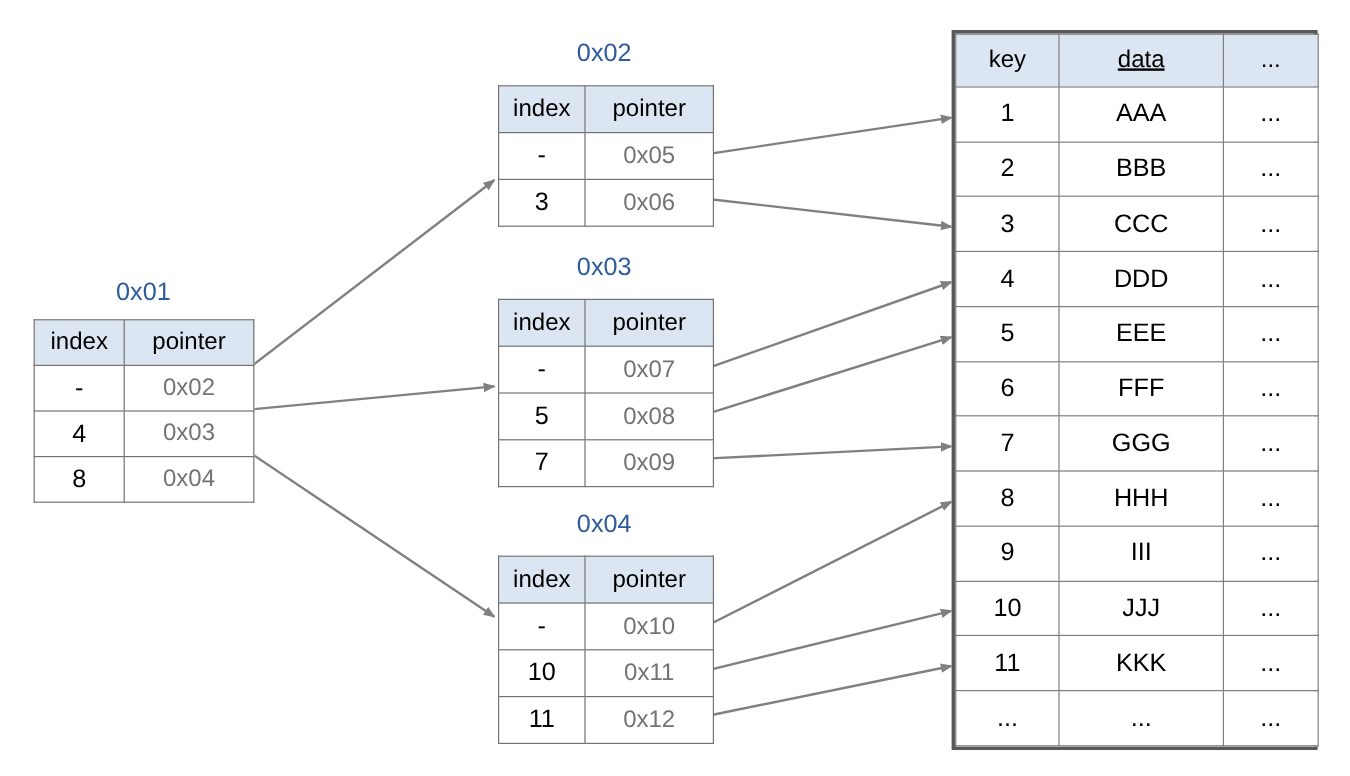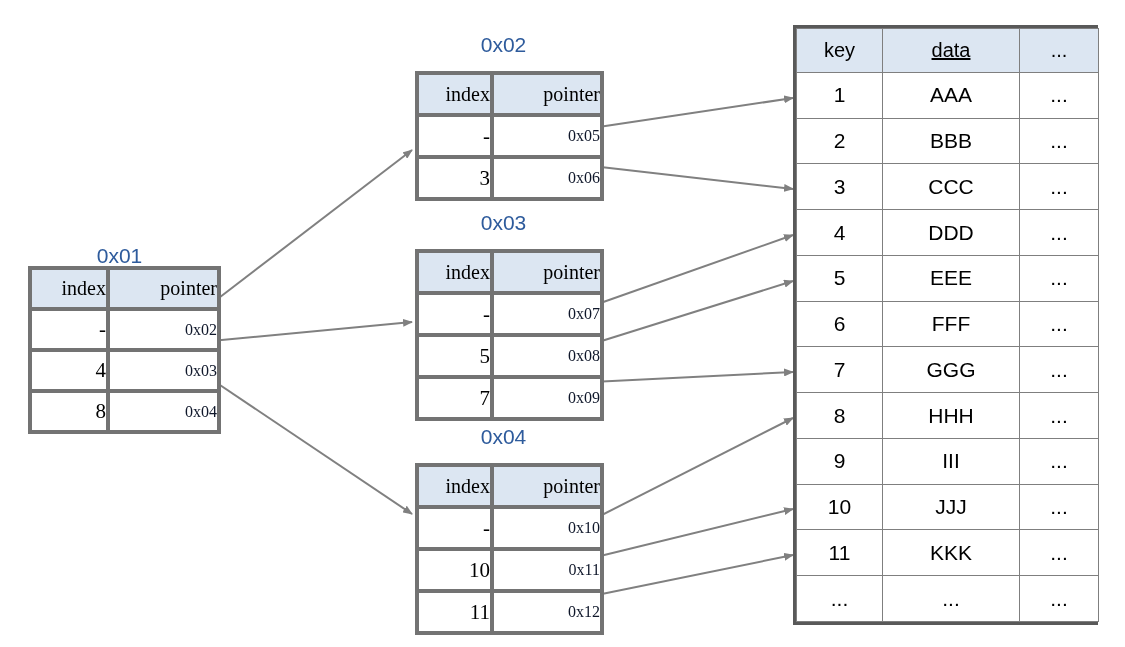--- a/index.html
+++ b/index.html
@@ -26,53 +26,52 @@
   }
   .node-table {
     position: absolute;
     border-collapse: collapse;
     border-spacing: 0;
     z-index: 2;
     background: #ffffff;
     table-layout: fixed;
   }
   .node-table td, .node-table th {
-    border: 4px solid #737373;
-    text-align: right;
+    border: 1px solid #737373;
+    text-align: center;
     font-weight: normal;
     padding: 0;
     background: #ffffff;
-    font-family: Liberation Serif, serif;
   }
   .node-table th {
     background: #dce6f2;
     color: #000000;
     font-size: 20px;
   }
   .node-table td.idx {
     color: #000000;
     font-size: 21px;
   }
   .node-table td.ptr {
-    color: #0f172a;
-    font-size: 16px;
+    color: #737373;
+    font-size: 20px;
   }
   .tbl-label {
     position: absolute;
     color: #2e5b9c;
     font-size: 21px;
     text-align: center;
     z-index: 2;
     white-space: nowrap;
   }
   
   #tbl-0x01 { left: 28px; top: 266px; width: 183px; }
   #tbl-0x01 th.c-index, #tbl-0x01 td.c-index { width: 74px; height: 37px; }
   #tbl-0x01 th.c-pointer, #tbl-0x01 td.c-pointer { width: 107px; height: 37px; }
-  #lbl-0x01 { left: 28px; top: 244px; width: 183px; }
+  #lbl-0x01 { left: 28px; top: 232px; width: 183px; }
 
   
   .mid-table { width: 177px; }
   .mid-table th.c-index, .mid-table td.c-index { width: 71px; height: 38px; }
   .mid-table th.c-pointer, .mid-table td.c-pointer { width: 106px; height: 38px; }
   #tbl-0x02 { left: 415px; top: 71px; }
   #lbl-0x02 { left: 415px; top: 33px; width: 177px; }
   #tbl-0x03 { left: 415px; top: 249px; }
   #lbl-0x03 { left: 415px; top: 211px; width: 177px; }
   #tbl-0x04 { left: 415px; top: 463px; }

